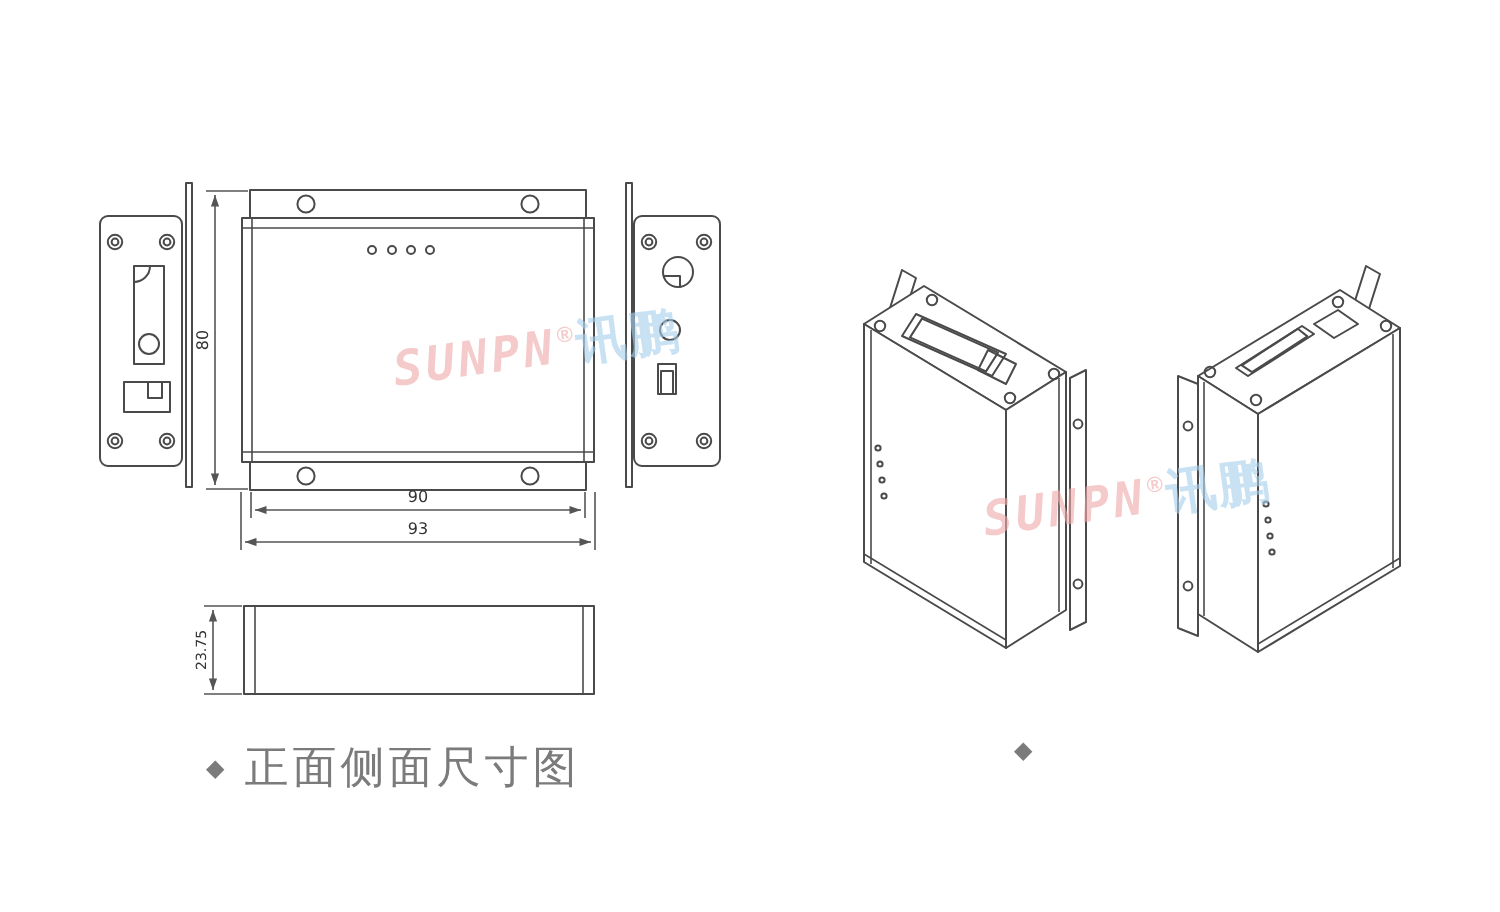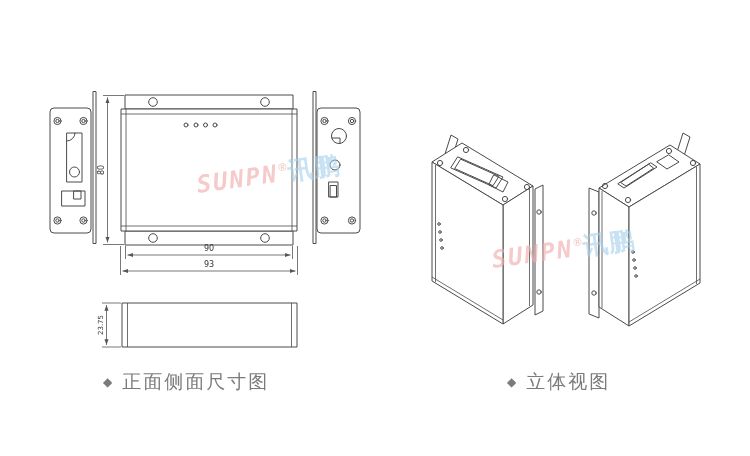--- a/index.html
+++ b/index.html
@@ -13,21 +13,21 @@
   .dimtxt{font-family:"DejaVu Sans",sans-serif;font-size:8px;fill:#333;}
   .dimtxt.small{font-size:7px;}
   .watermark{position:absolute;display:flex;align-items:baseline;white-space:nowrap;
              opacity:.62;pointer-events:none;transform:rotate(-8deg);}
   .wm-brand{font-family:"DejaVu Sans Mono",monospace;font-weight:bold;font-style:italic;
             font-size:24px;letter-spacing:2px;}
   .wm-reg{font-size:11px;font-weight:bold;position:relative;top:-10px;margin:0 1px;}
   .wm-cn{font-size:25px;font-weight:bold;letter-spacing:1px;}
   .caption{position:absolute;display:flex;align-items:center;gap:10px;color:#7b7b7b;}
   .cap-diamond{font-size:12px;line-height:1;}
-  .cap-text{font-size:19px;letter-spacing:2px;}
+  .cap-text{font-size:22px;letter-spacing:2px;}
 </style>
 </head>
 <body>
 
 <div class="stage">
 
 <svg width="750" height="456" viewBox="0 0 750 456">
   <defs>
     <marker id="arr" viewBox="0 0 10 10" refX="9" refY="5" markerWidth="8" markerHeight="8" orient="auto-start-reverse">
       <path d="M0,1.8 L9,5 L0,8.2 z" fill="#555"></path>
@@ -196,16 +196,15 @@
   <span class="wm-reg" style="color:#f0aaaa;">®</span>
   <span class="wm-cn" style="color:#a8d0ec;">讯鹏</span>
 </div>
 
 <div class="caption" style="left:103px;top:369px;">
   <span class="cap-diamond">◆</span>
   <span class="cap-text">正面侧面尺寸图</span>
 </div>
 <div class="caption" style="left:507px;top:369px;">
   <span class="cap-diamond">◆</span>
-  <span class="cap-text">立体视图</span>
 </div>
 
 </div>
 
 </body></html>

